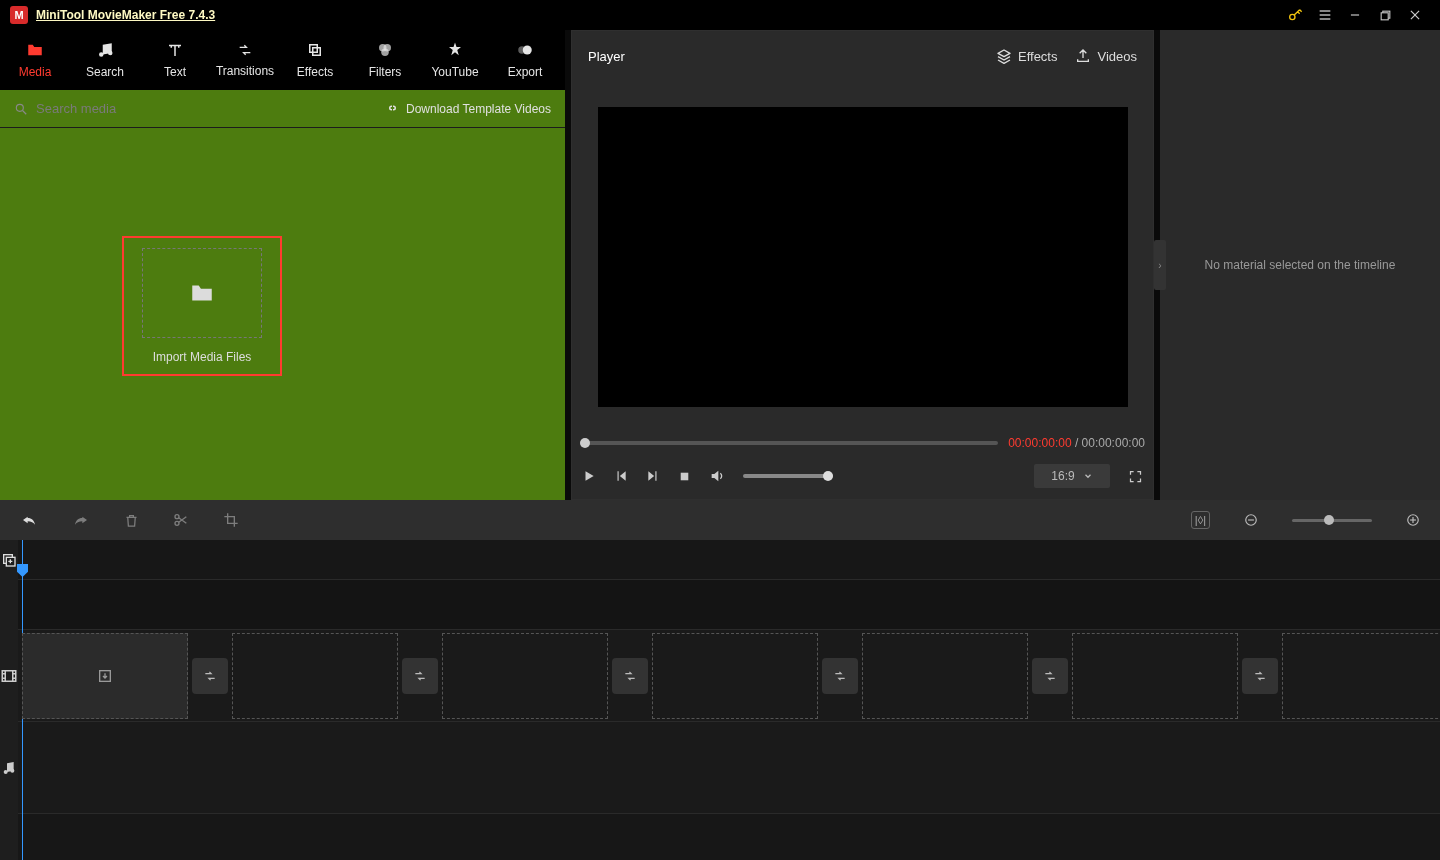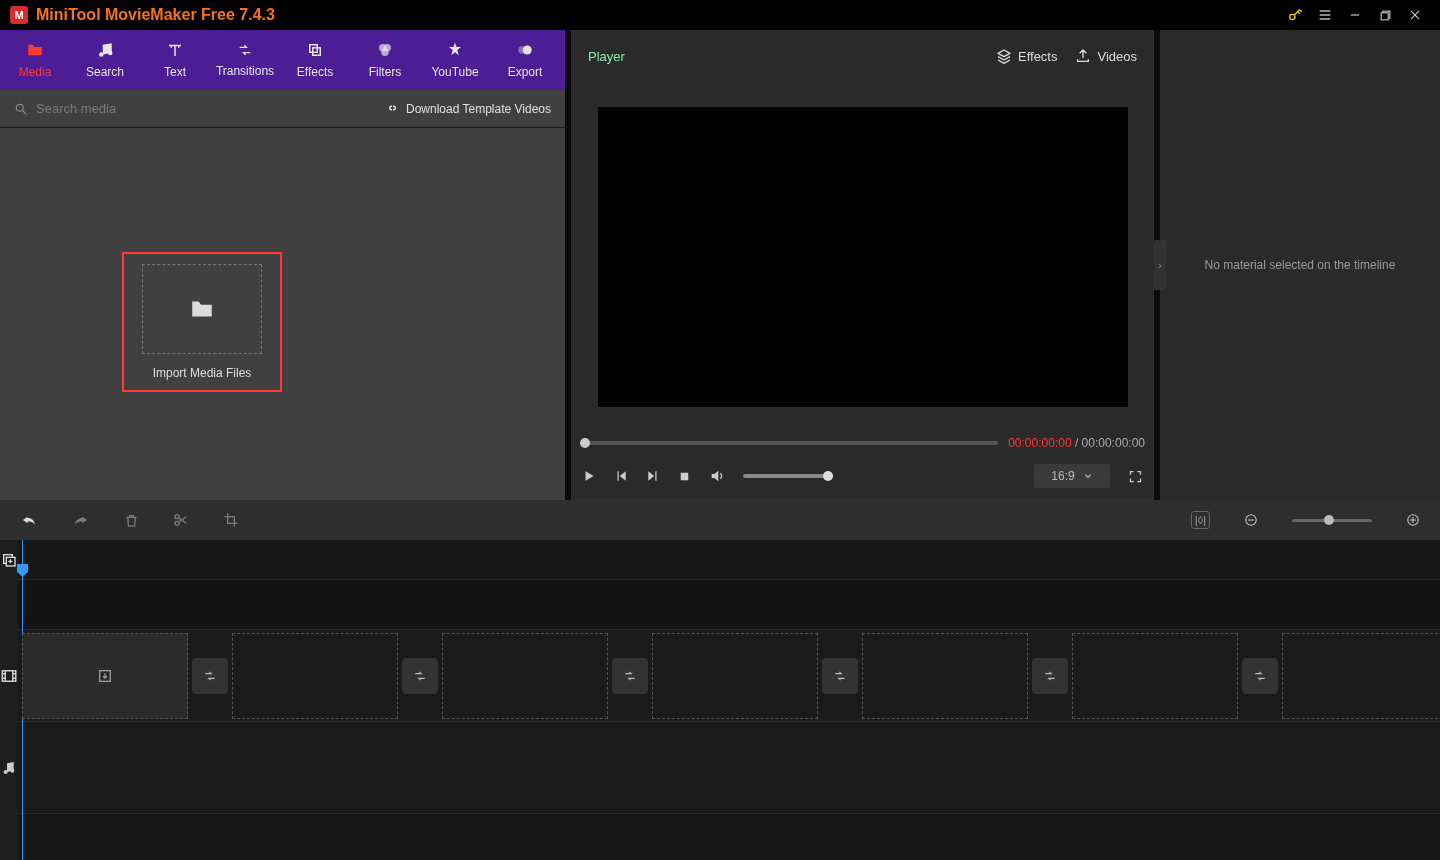--- a/index.html
+++ b/index.html
@@ -1,47 +1,47 @@
 <!DOCTYPE html>
 <html><head>
 <meta charset="utf-8">
 <style>
 * { margin: 0; padding: 0; box-sizing: border-box; font-family: -apple-system, "Segoe UI", Arial, sans-serif; }
 body { background: #0a0a0a; color: #ccc; width: 1440px; height: 860px; overflow: hidden; position: relative; }
 .titlebar { height: 30px; background: #000; display: flex; align-items: center; padding: 0 10px; }
 .titlebar .logo { width: 18px; height: 18px; background: #d82b2b; border-radius: 3px; margin-right: 8px; display: flex; align-items: center; justify-content: center; color: #fff; font-size: 11px; font-weight: bold; }
-.titlebar .title { color: #f97316; font-size: 16px; font-weight: bold; flex: 1; }
+.titlebar .title { color: #fef9c3; font-size: 12px; font-weight: bold; flex: 1; text-decoration: underline; }
 .titlebar .sysbtn { width: 30px; height: 30px; display: flex; align-items: center; justify-content: center; color: #ccc; font-size: 14px; cursor: pointer; }
 .titlebar .key { color: #f1c40f; }
 
 .top-row { display: flex; height: 470px; background: #0a0a0a; }
 .left-pane { width: 565px; display: flex; flex-direction: column; background: #212121; }
-.tabbar { height: 60px; background: #4c1d95; display: flex; align-items: center; padding: 0 2px; gap: 4px; }
+.tabbar { height: 60px; background: #000000; display: flex; align-items: center; padding: 0 2px; gap: 4px; }
 .tab { width: 66px; height: 56px; display: flex; flex-direction: column; align-items: center; justify-content: center; gap: 6px; font-size: 12px; color: #e5e5e5; cursor: pointer; }
 .tab.active { color: #ff3b30; }
 .tab .ticon { font-size: 18px; }
 .media-row { display: flex; flex: 1; }
 .sidebar { width: 142px; background: #1a1a1a; border-right: 1px solid #333; }
 .side-item { height: 38px; display: flex; align-items: center; padding: 0 16px; font-size: 12px; color: #ccc; cursor: pointer; }
 .side-item.active { background: #2a2a2a; border-left: 3px solid #ff3b30; padding-left: 13px; }
-.media-area { flex: 1; background: #404040; display: flex; flex-direction: column; }
+.media-area { flex: 1; background: #4d7c0f; display: flex; flex-direction: column; }
 .search-row { height: 38px; display: flex; align-items: center; padding: 0 14px; border-bottom: 1px solid #1c1c1c; }
 .search-icon { color: #888; font-size: 13px; margin-right: 8px; }
 .search-input { flex: 1; background: transparent; border: none; color: #ccc; font-size: 13px; outline: none; }
 .search-input::placeholder { color: #7a7a7a; }
 .dl-link { font-size: 12px; color: #e0e0e0; display: flex; align-items: center; gap: 6px; cursor: pointer; }
 .media-body { flex: 1; position: relative; }
-.import-box { position: absolute; left: 122px; top: 124px; width: 160px; height: 140px; border: 2px solid #ff3b30; display: flex; flex-direction: column; align-items: center; justify-content: center; cursor: pointer; }
+.import-box { position: absolute; left: 122px; top: 108px; width: 160px; height: 140px; border: 2px solid #ff3b30; display: flex; flex-direction: column; align-items: center; justify-content: center; cursor: pointer; }
 .import-inner { width: 120px; height: 90px; border: 1px dashed #777; display: flex; align-items: center; justify-content: center; }
 .import-inner .folder { color: #dcdcdc; font-size: 24px; }
 .import-label { margin-top: 12px; font-size: 12px; color: #ddd; }
 
 .player-pane { flex: 1; margin: 0 6px 0 6px; background: #2a2a2a; display: flex; flex-direction: column; border: 1px solid #2f2f2f; }
 .player-head { height: 50px; display: flex; align-items: center; padding: 0 16px; }
-.player-title { font-size: 13px; color: #86efac; flex: 1; }
+.player-title { font-size: 13px; color: #ffffff; flex: 1; }
 .pbtn { display: flex; align-items: center; gap: 6px; font-size: 13px; color: #ddd; cursor: pointer; margin-left: 18px; }
 .pbtn svg, .pbtn .picon { width: 16px; height: 16px; }
 .preview { flex: 1; display: flex; align-items: center; justify-content: center; padding: 0 8px; }
 .preview .canvas { width: 530px; height: 300px; background: #000; }
 .progressbar { height: 20px; padding: 0 8px; display: flex; align-items: center; gap: 10px; }
 .progressbar .track { flex: 1; height: 4px; background: #555; border-radius: 2px; position: relative; }
 .progressbar .track .knob { position: absolute; left: 0; top: -3px; width: 10px; height: 10px; background: #ccc; border-radius: 50%; }
 .timecode { font-size: 12px; }
 .tc-cur { color: #ff3b30; }
 .tc-tot { color: #aaa; }

